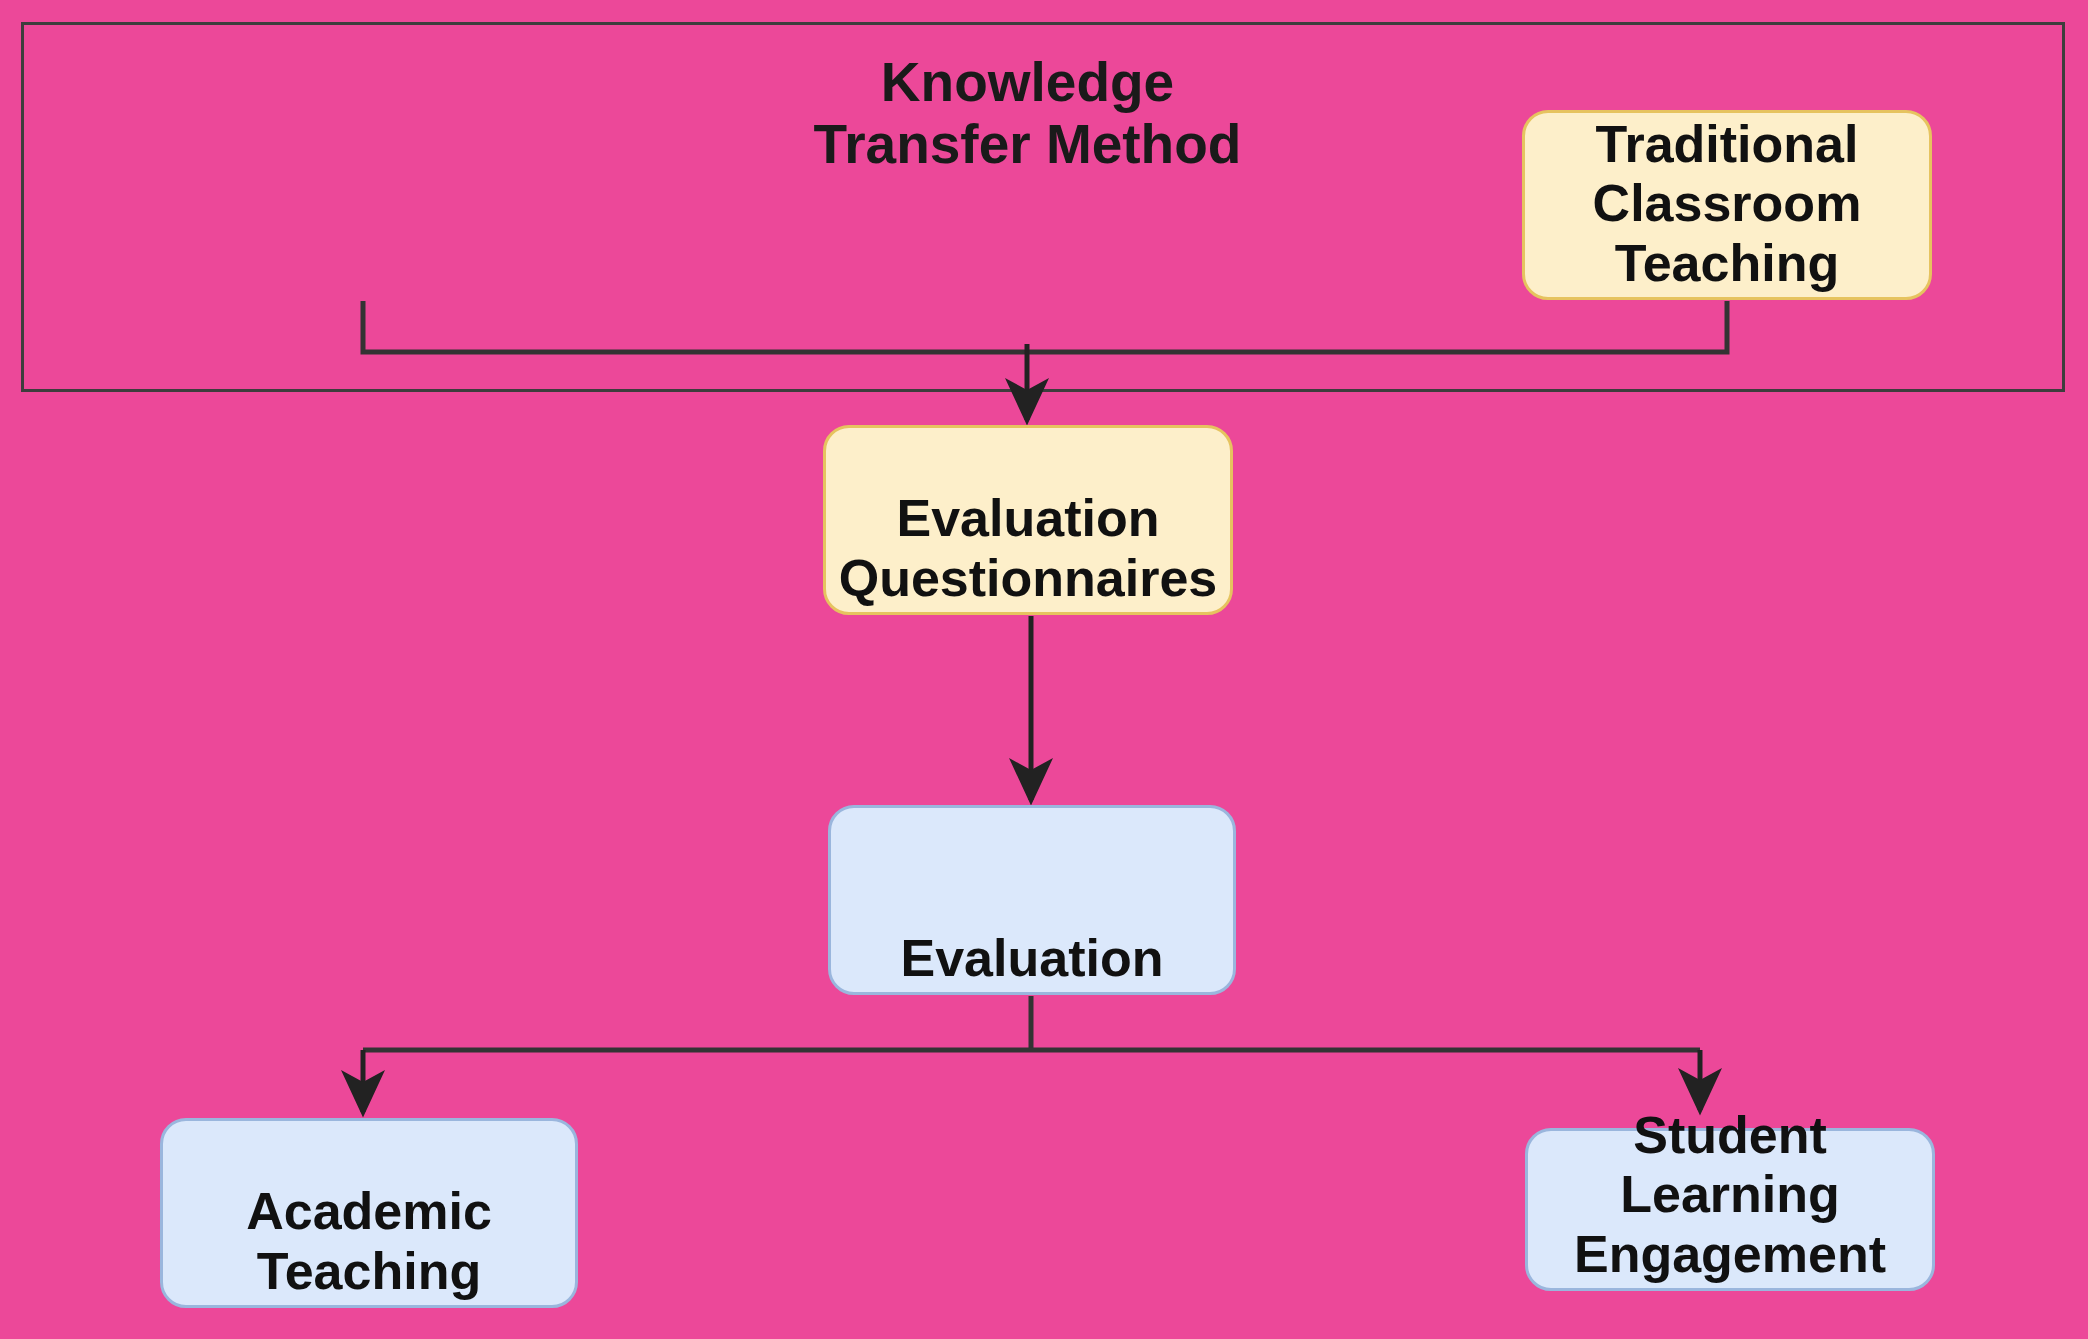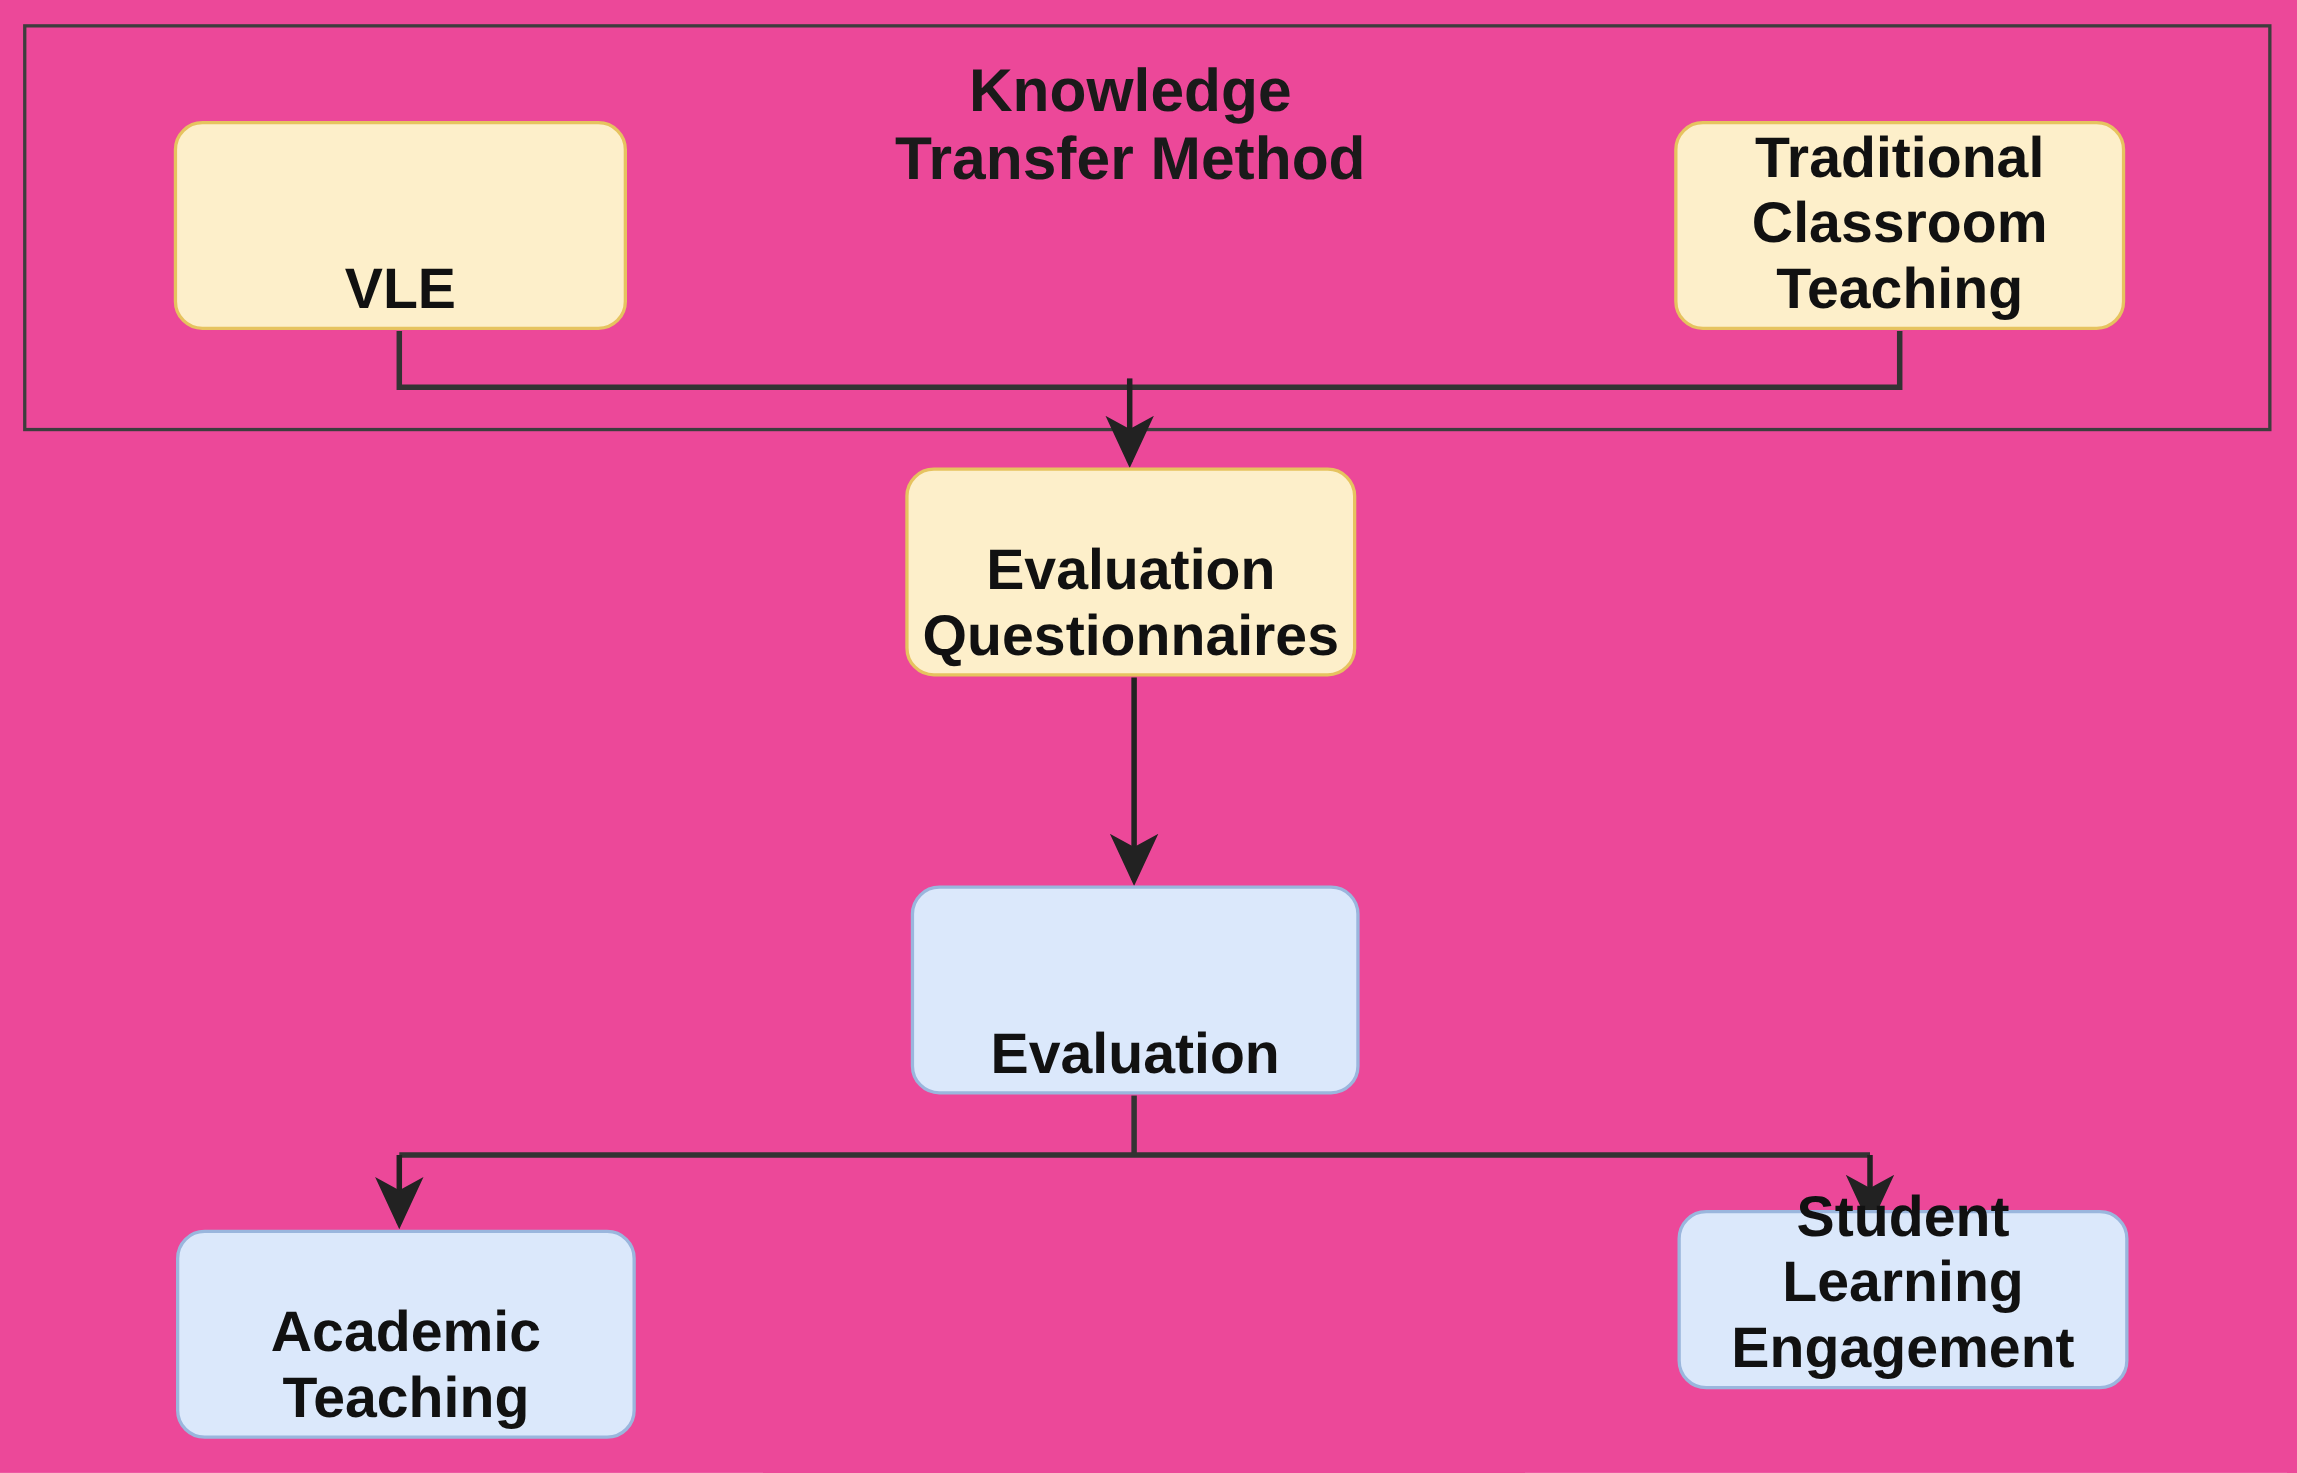--- a/index.html
+++ b/index.html
@@ -99,23 +99,20 @@
     <path d="M 363,1050 L 1700,1050" fill="none" stroke="#333333" stroke-width="5"></path>
 
     <path d="M 363,1050 L 363,1112" fill="none" stroke="#222222" stroke-width="5" marker-end="url(#arrowhead)"></path>
 
     <path d="M 1700,1050 L 1700,1110" fill="none" stroke="#222222" stroke-width="5" marker-end="url(#arrowhead)"></path>
   </svg>
 
   <div class="group-title" style="left:700px; top:52px; width:655px;">Knowledge
 Transfer Method</div>
 
-  <div class="node yellow" style="left:158px; top:110px; width:412px; height:190px;">
-    <span>VLE</span>
-  </div>
 
   <div class="node yellow" style="left:1522px; top:110px; width:410px; height:190px;">
     <span>Traditional
 Classroom
 Teaching</span>
   </div>
 
   <div class="node yellow" style="left:823px; top:425px; width:410px; height:190px;">
     <span>Evaluation
 Questionnaires</span>
@@ -123,19 +120,19 @@
 
   <div class="node blue" style="left:828px; top:805px; width:408px; height:190px;">
     <span>Evaluation</span>
   </div>
 
   <div class="node blue" style="left:160px; top:1118px; width:418px; height:190px;">
     <span>Academic
 Teaching</span>
   </div>
 
-  <div class="node blue" style="left:1525px; top:1100px; width:410px; height:163px;">
+  <div class="node blue" style="left:1525px; top:1128px; width:410px; height:163px;">
     <span>Student
 Learning
 Engagement</span>
   </div>
 
 </div>
 
 </body></html>

